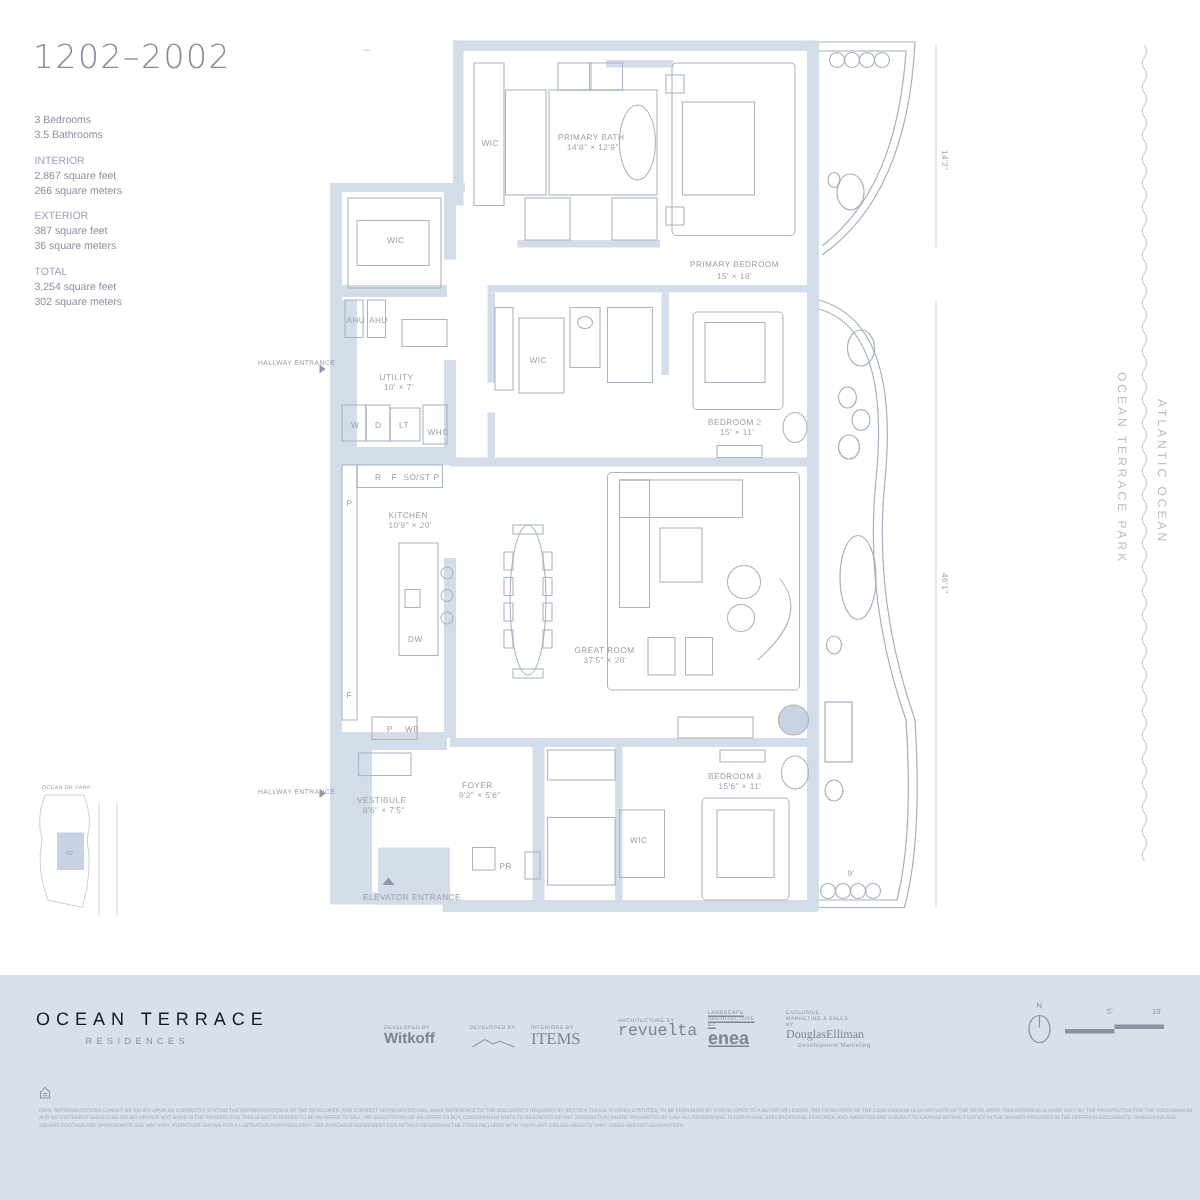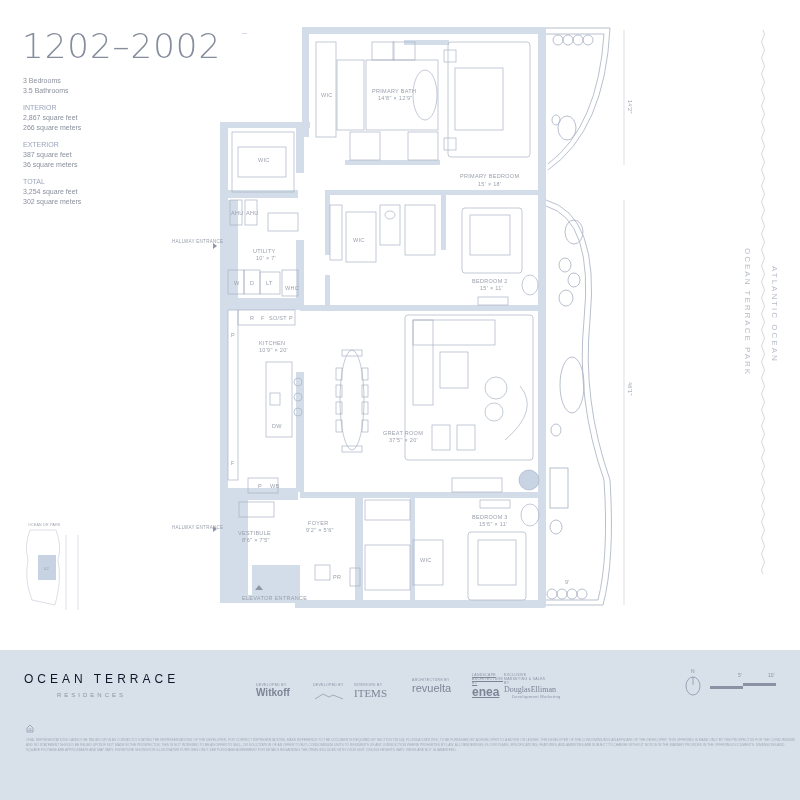--- a/index.html
+++ b/index.html
@@ -1,18 +1,18 @@
 <!DOCTYPE html>
 <html><head>
 <meta charset="utf-8">
 <style>
   html,body{margin:0;padding:0;}
   body{width:800px;height:800px;position:relative;background:#ffffff;overflow:hidden;font-family:"Liberation Sans",sans-serif;color:#7d8595;}
   .abs{position:absolute;}
-  .title{left:22px;top:26px;font-size:34px;color:#858c9c;letter-spacing:1px;font-family:"DejaVu Sans",sans-serif;font-weight:300;}
+  .title{left:22px;top:26px;font-size:22px;color:#858c9c;letter-spacing:1px;font-family:"DejaVu Sans",sans-serif;font-weight:300;}
   .specs{left:23px;top:76px;font-size:7px;line-height:10px;color:#8a909c;}
   .specs .hd{color:#9aa3b8;margin-top:7px;}
   .plan{left:0;top:0;width:800px;height:650px;}
   .lbl{font-size:5.5px;fill:#9aa0ac;font-family:"Liberation Sans",sans-serif;letter-spacing:0.3px;}
   .side{font-size:8px;fill:#b6bcc8;letter-spacing:2px;font-family:"Liberation Sans",sans-serif;}
   .footer{left:0;top:650px;width:800px;height:150px;background:#d8e1ea;}
   .brand{left:24px;top:672px;font-size:12px;letter-spacing:4px;color:#0f172a;}
   .brand2{left:57px;top:692px;font-size:6px;letter-spacing:3px;color:#8a93a4;}
   .credit{font-size:3.5px;color:#8a93a4;letter-spacing:0.3px;text-transform:uppercase;}
   .logo{color:#7c8596;}
@@ -263,27 +263,27 @@
   <svg width="32" height="10">
       <path d="M2 8 L10 3 L16 6 L20 4 L30 8" fill="none" stroke="#8a93a4" stroke-width="0.7"></path>
     </svg>
 </div>
 <div class="abs" style="left:354px;top:683px;">
   <div class="credit">INTERIORS BY</div>
   <div class="logo" style="font-size:11px;font-family:'Liberation Serif',serif;">ITEMS</div>
 </div>
 <div class="abs" style="left:412px;top:678px;">
   <div class="credit">ARCHITECTURE BY</div>
-  <div class="logo" style="font-size:11px;">revuelta</div>
+  <div class="logo" style="font-size:11px;font-family:Liberation Mono, monospace;">revuelta</div>
 </div>
 <div class="abs" style="left:472px;top:673px;text-decoration:underline;">
   <div class="credit" style="width:32px;">LANDSCAPE ARCHITECTURE BY</div>
   <div class="logo" style="font-size:12px;font-weight:bold;">enea</div>
 </div>
-<div class="abs" style="left:504px;top:673px;">
+<div class="abs" style="left:524px;top:673px;">
   <div class="credit" style="width:45px;">EXCLUSIVE MARKETING &amp; SALES BY</div>
   <div class="logo" style="font-size:8px;font-family:'Liberation Serif',serif;">DouglasElliman</div>
   <div class="credit" style="text-transform:none;font-size:4px;padding-left:8px;">Development Marketing</div>
 </div>
 
 <div class="abs" style="left:691px;top:668px;font-size:5px;color:#8a93a4;">N</div>
 <svg class="abs" style="left:684px;top:675px;" width="18" height="22">
   <ellipse cx="9" cy="11" rx="7" ry="9" fill="none" stroke="#8a93a4" stroke-width="0.8"></ellipse>
   <line x1="9" y1="2" x2="9" y2="10" stroke="#8a93a4" stroke-width="0.8"></line>
 </svg>

